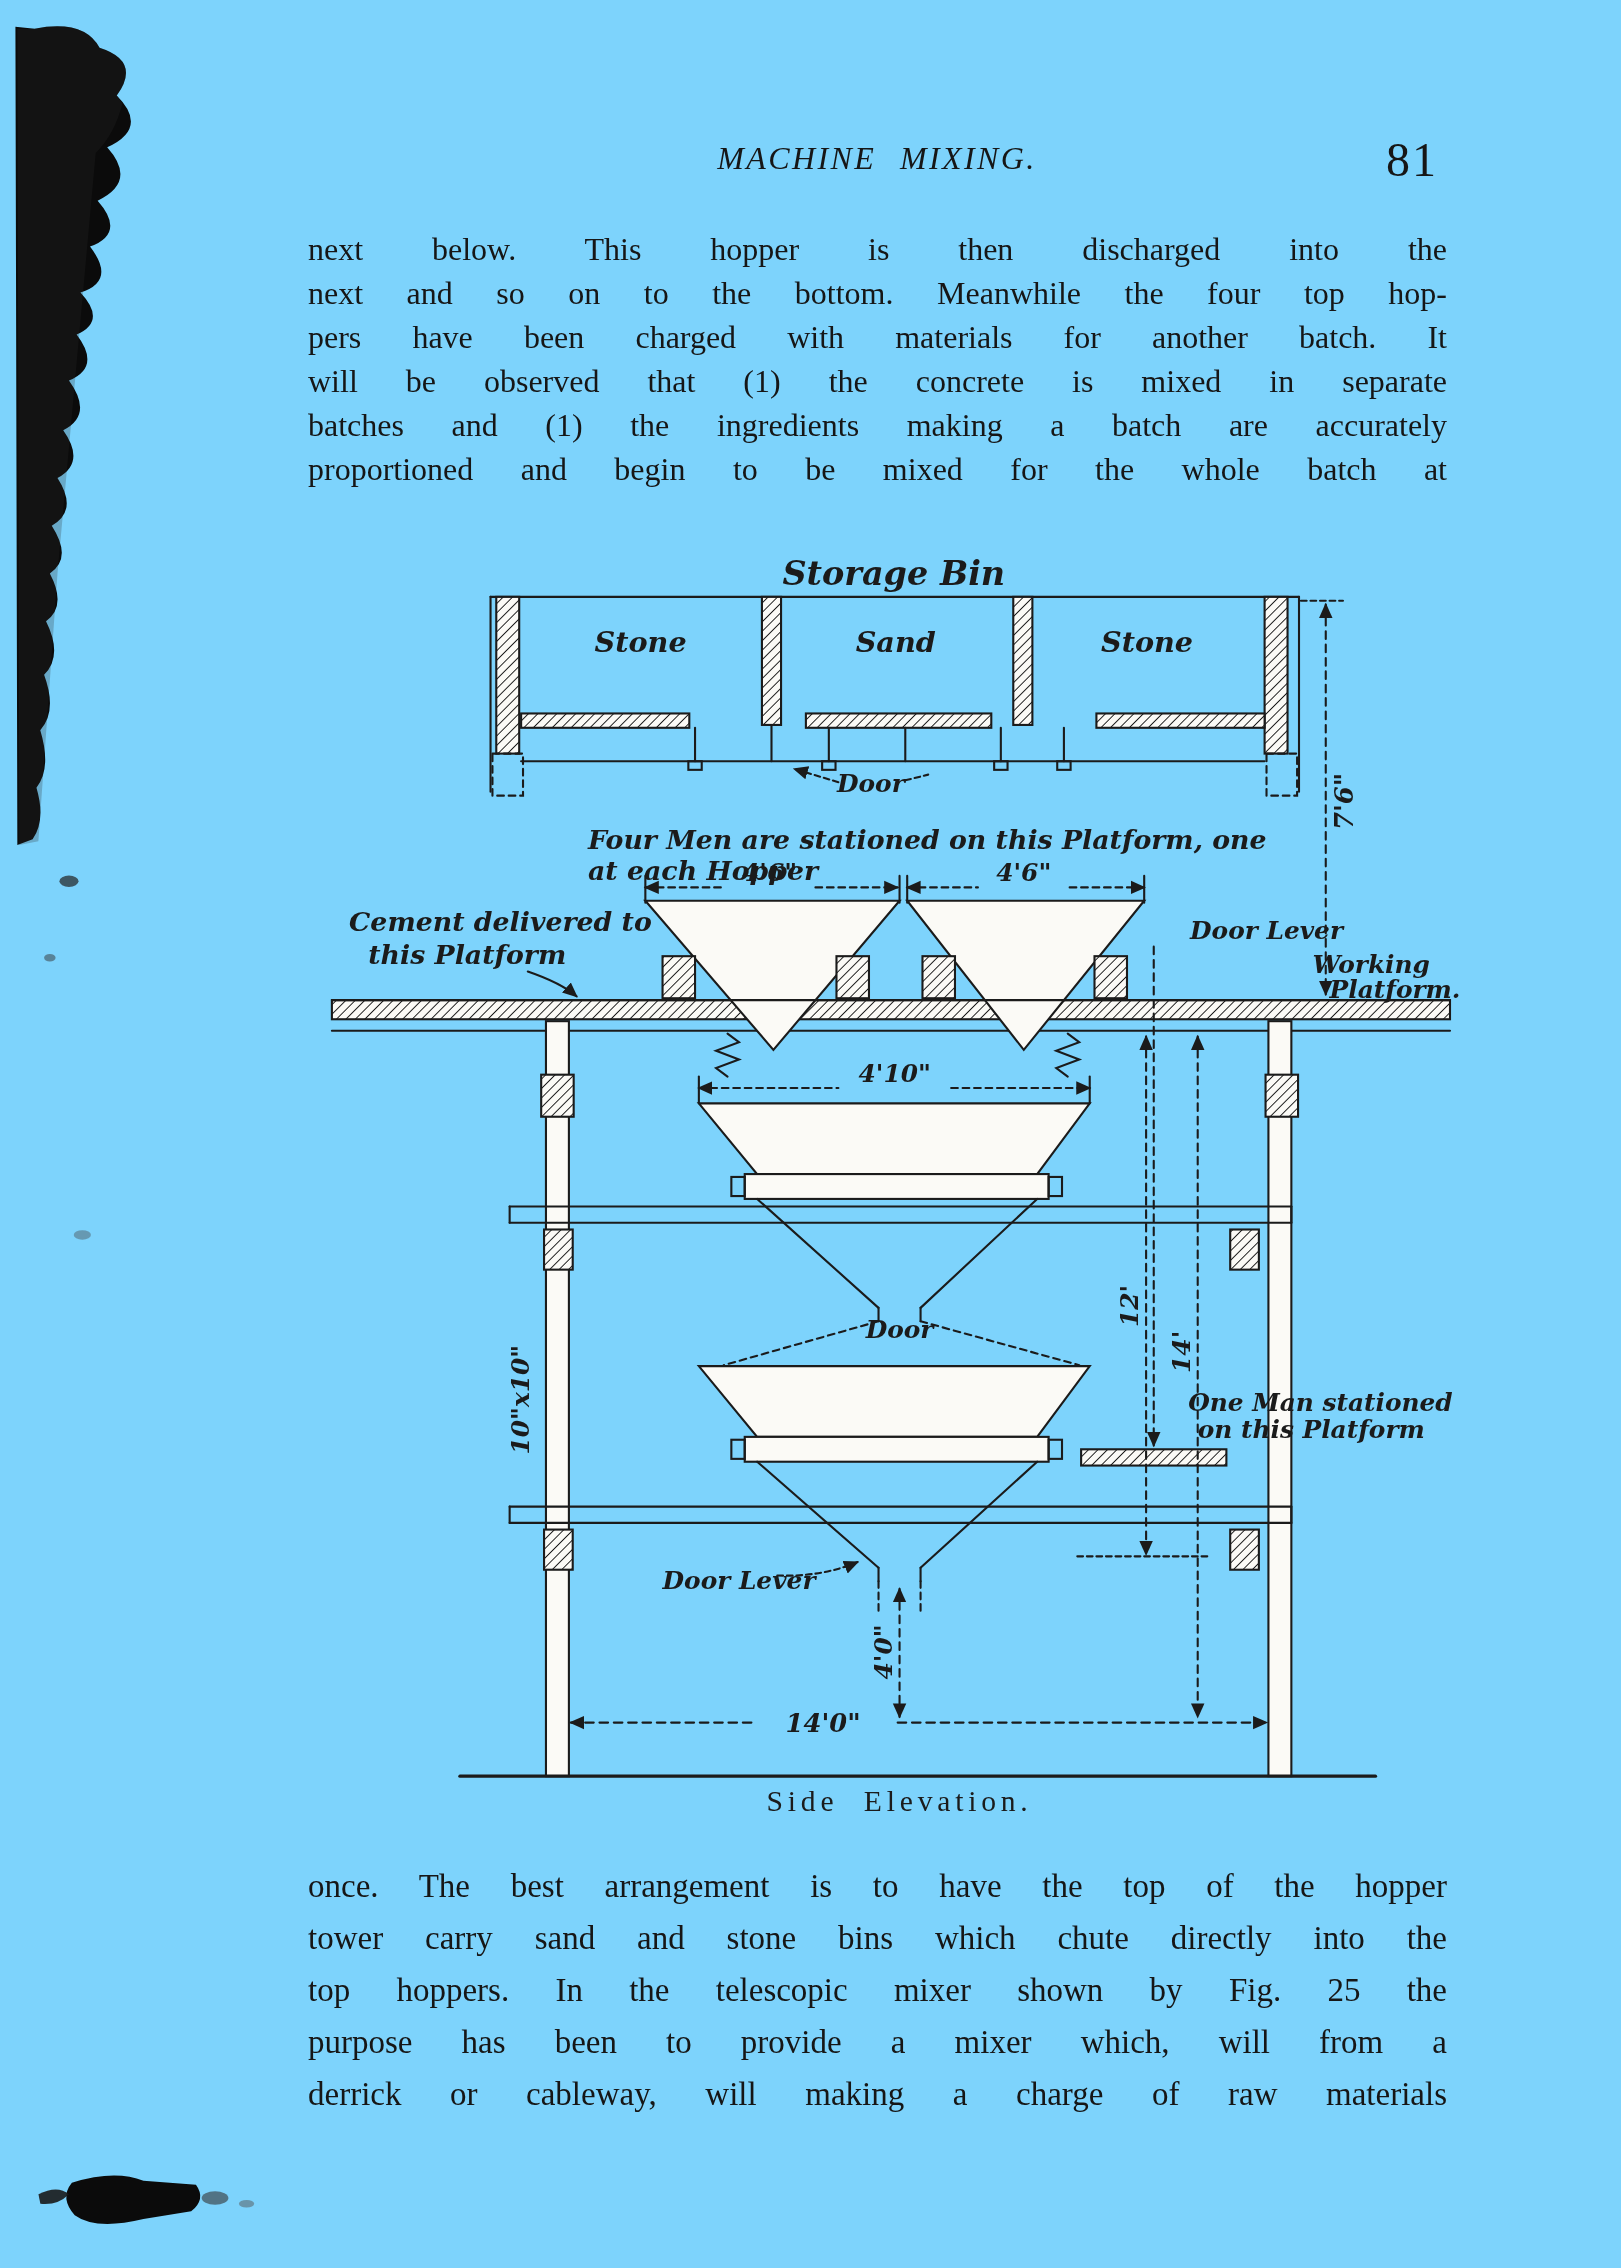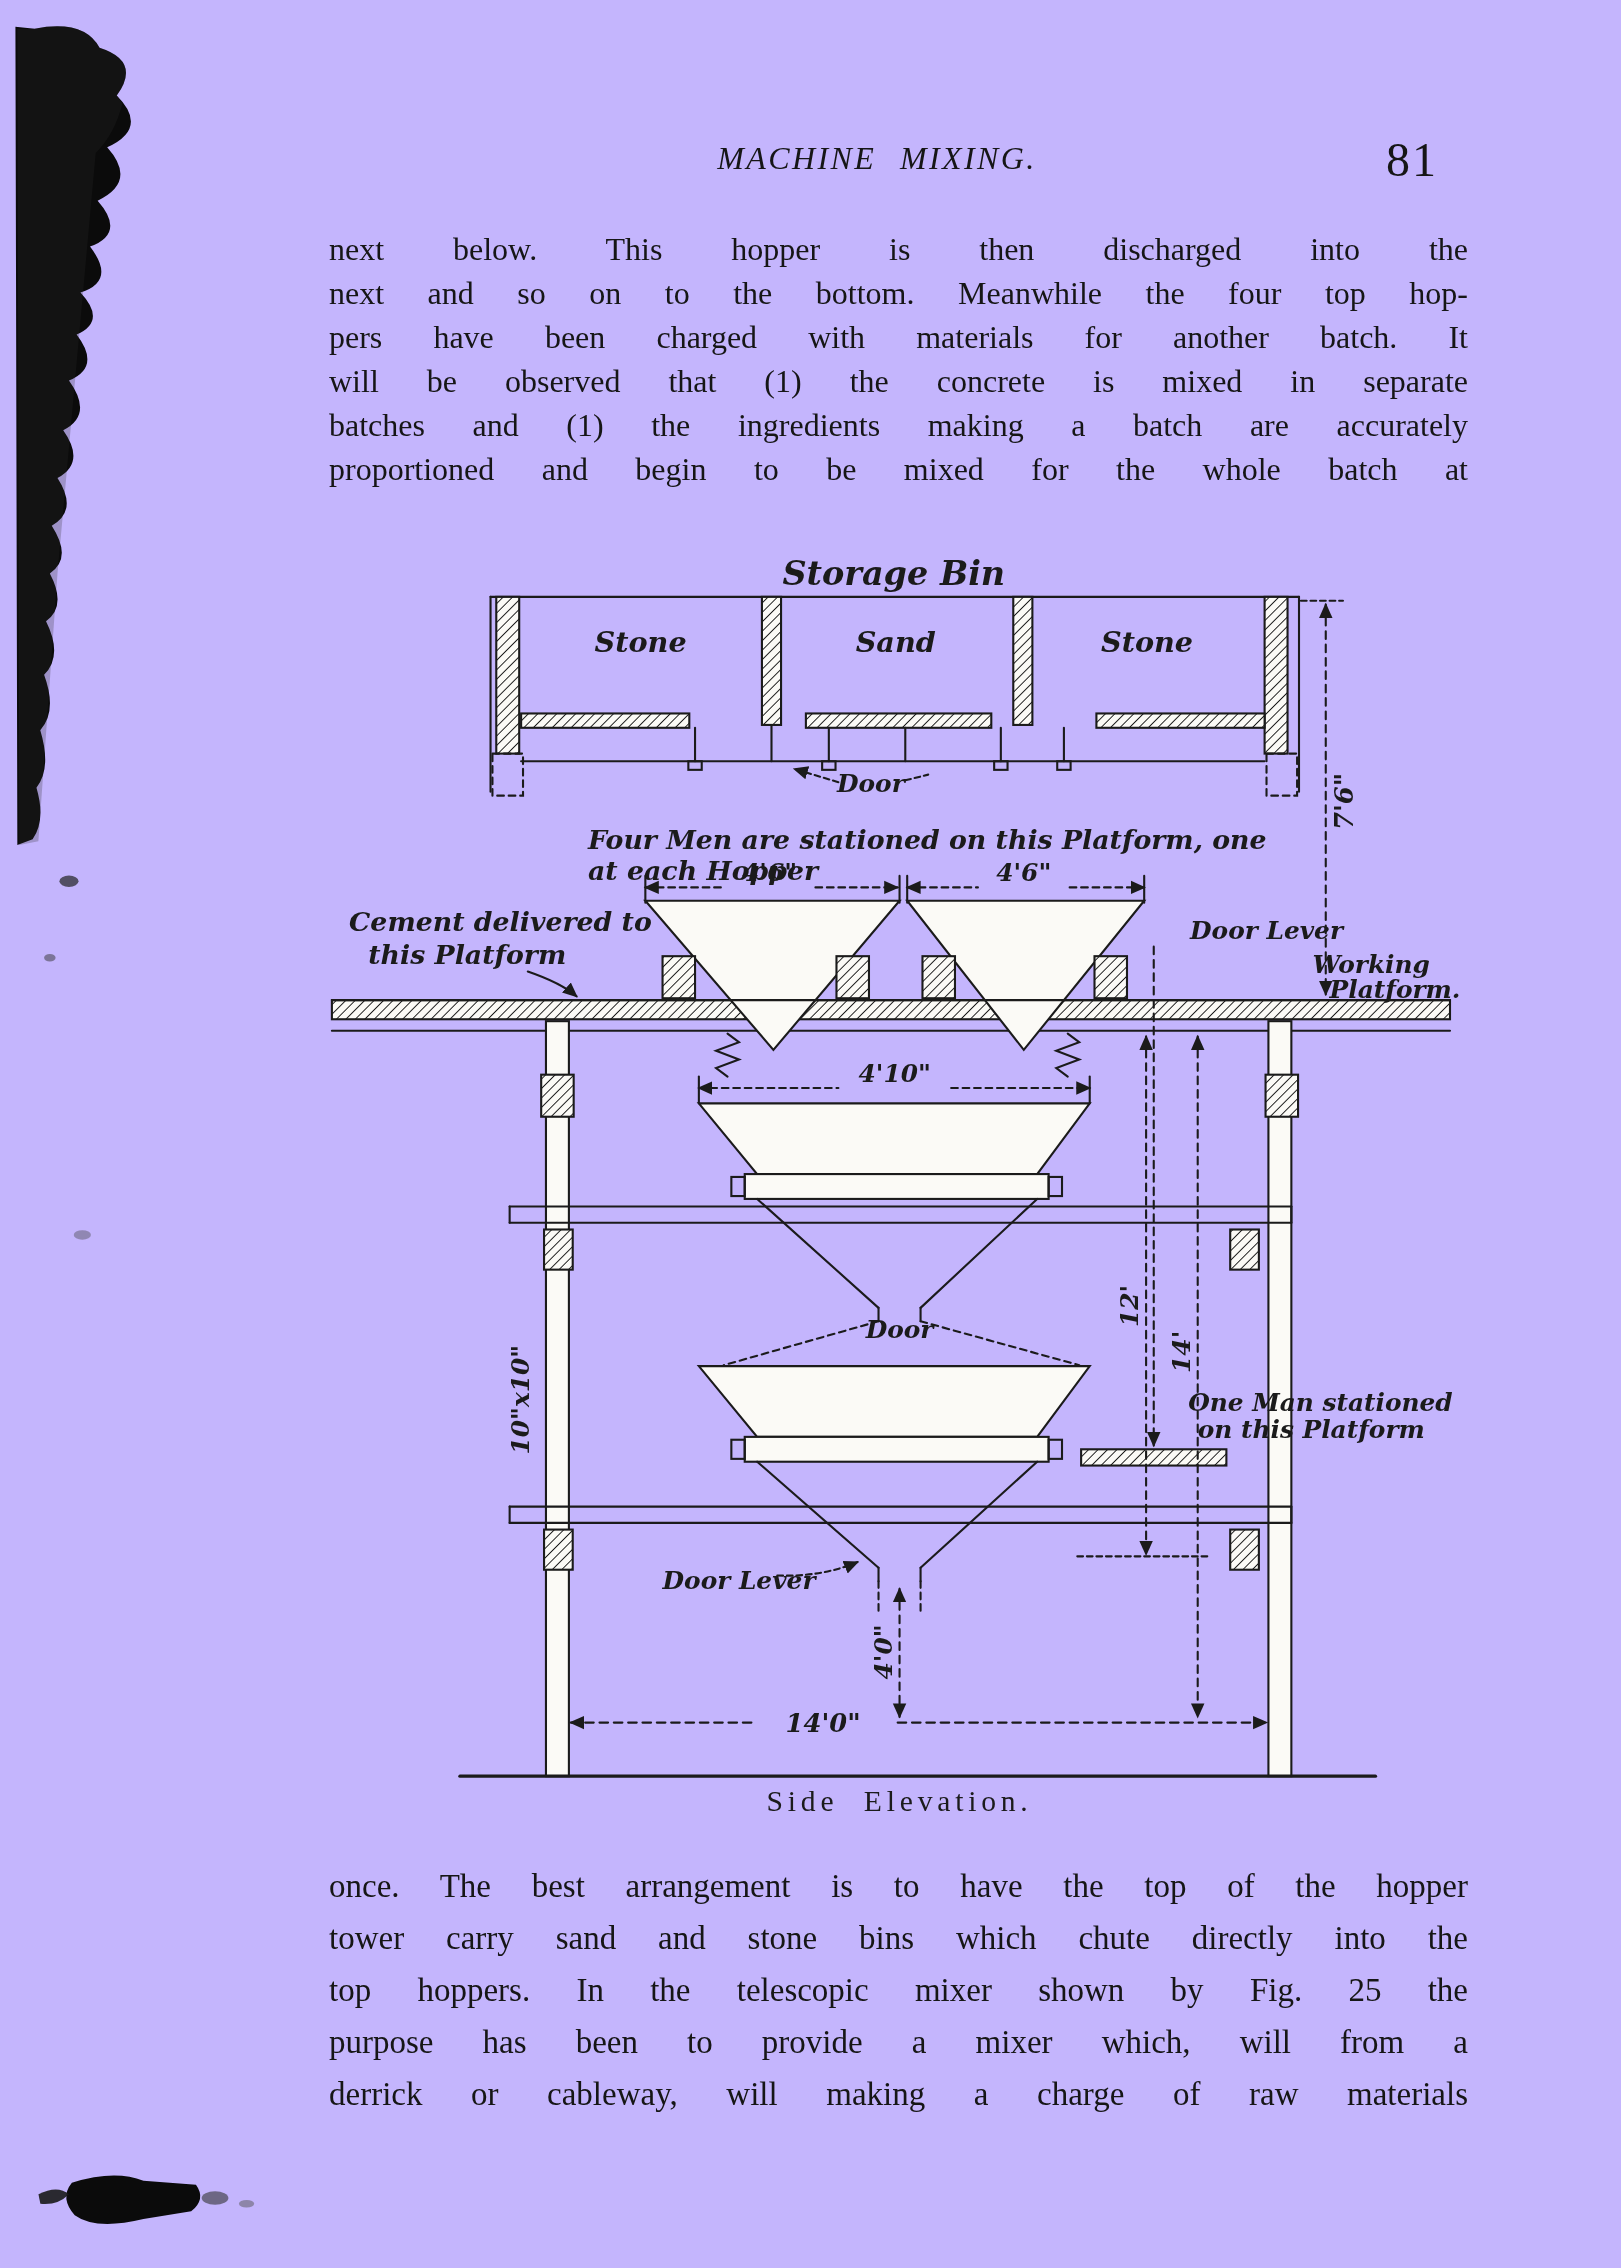--- a/index.html
+++ b/index.html
@@ -1,23 +1,23 @@
 <!DOCTYPE html>
 <html><head>
 <meta charset="utf-8">
 <style>
   html,body{margin:0;padding:0;}
   body{background:#fbfaf6; font-family:"Liberation Serif", serif; color:#161616;}
-  .page{position:relative; width:1621px; height:2268px; background:#c4b5fd; overflow:hidden;}
+  .page{position:relative; width:1621px; height:2268px; background:#7dd3fc; overflow:hidden;}
 
   .running-head{position:absolute; left:308px; top:140px; width:1138px; text-align:center;
     font-style:italic; font-size:32px; letter-spacing:2.4px; word-spacing:13.4px;}
   .page-number{position:absolute; left:1386px; top:132px; font-size:48px; letter-spacing:1.9px;}
 
-  .para{position:absolute; left:308px; width:1139px;margin-left:21px;}
+  .para{position:absolute; left:308px; width:1139px;}
   .para-top{top:227px; font-size:32px; line-height:44px;}
   .para-bottom{top:1860px; font-size:33px; line-height:52px;}
   .jline{text-align:justify; text-align-last:justify;}
 
   .fig{position:absolute; left:220px; top:535px; margin:16px; padding:0;}
   .figsvg{display:block; width:1243px; height:1271px;}
   .figsvg text{font-family:"DejaVu Serif", serif; font-style:italic; font-weight:600;
     fill:#1b1b1b; font-size:28px;}
   .figsvg text.t35{font-size:35px;}
   .figsvg text.t30{font-size:30px;}

